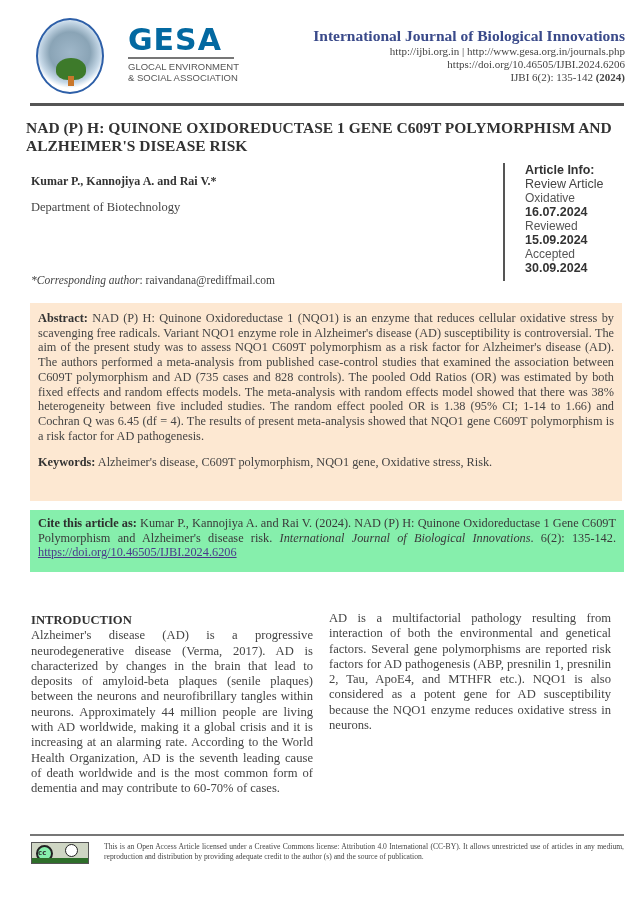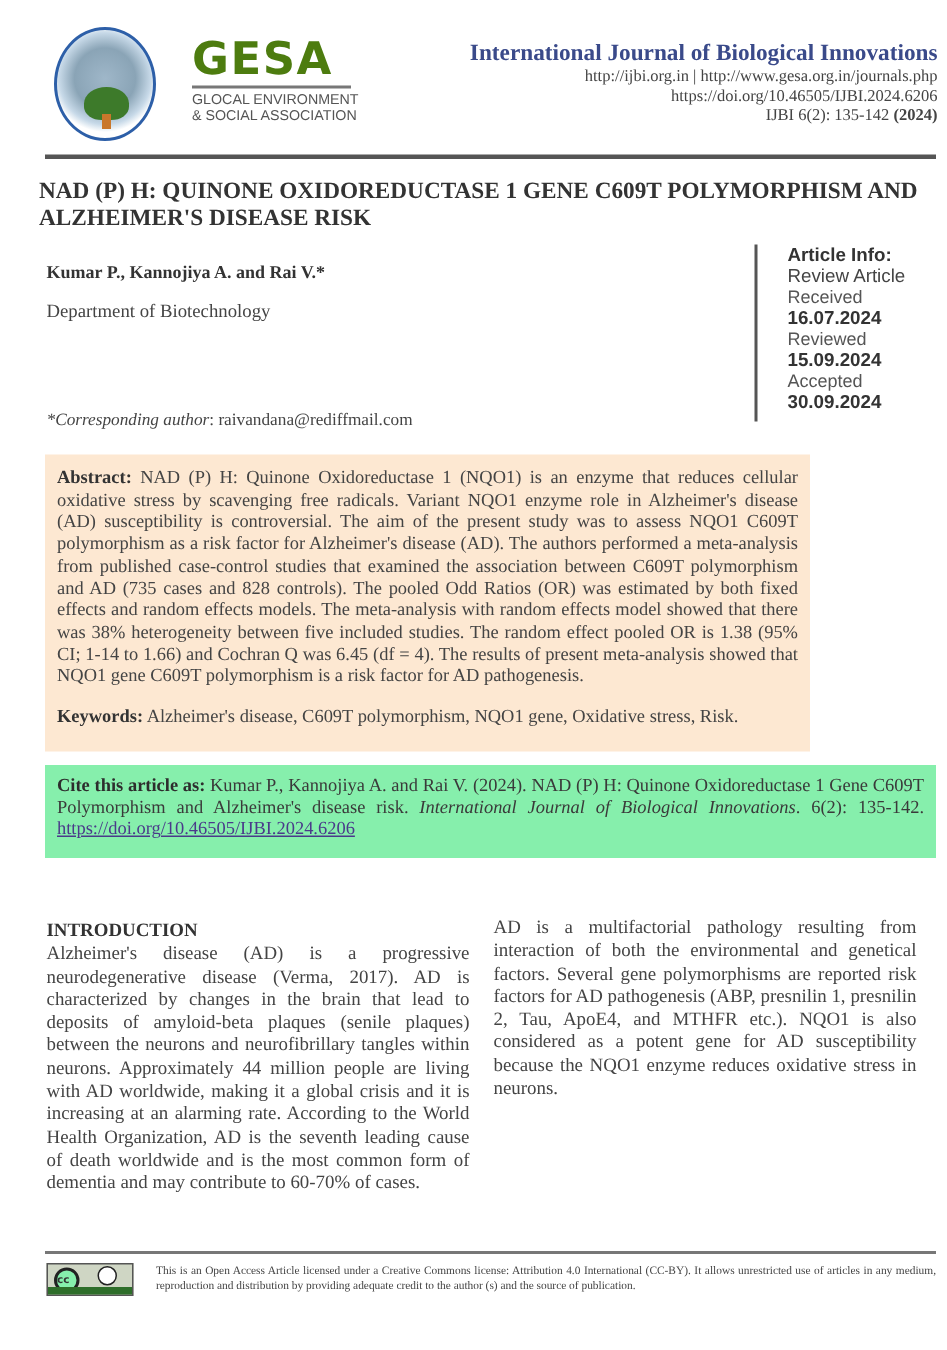--- a/index.html
+++ b/index.html
@@ -5,21 +5,21 @@
   * { box-sizing: border-box; margin: 0; padding: 0; }
   html, body { width: 631px; height: 900px; background: #ffffff; overflow: hidden; }
   body { position: relative; font-family: "DejaVu Serif", serif; color: #333; }
 
   .header { position: absolute; left: 0; top: 0; width: 631px; height: 102px; }
   .logo-circle { position: absolute; left: 36px; top: 18px; width: 68px; height: 76px; border-radius: 50%;
     background: radial-gradient(circle at 50% 45%, #9fb7c9 0%, #8aa4b6 40%, #c7d9e8 60%, #ffffff 70%);
     border: 2px solid #2d5fa8; }
   .logo-tree { position: absolute; left: 56px; top: 58px; width: 30px; height: 22px; border-radius: 50% 50% 40% 40%; background: #3d7a2a; }
   .logo-trunk { position: absolute; left: 68px; top: 76px; width: 6px; height: 10px; background: #c9772b; }
-  .gesa-title { position: absolute; left: 128px; top: 22px; font-family: "DejaVu Sans", sans-serif; font-weight: bold; font-size: 30px; color: #4d7c0f; letter-spacing: 1px; }
+  .gesa-title { position: absolute; left: 128px; top: 22px; font-family: "DejaVu Sans", sans-serif; font-weight: bold; font-size: 30px; color: #0369a1; letter-spacing: 1px; }
   .gesa-rule { position: absolute; left: 128px; top: 57px; width: 106px; height: 2px; background: #777; }
   .gesa-sub { position: absolute; left: 128px; top: 61px; font-family: "Liberation Sans", sans-serif; font-size: 9.5px; color: #555; line-height: 11px; }
 
   .journal-block { position: absolute; right: 6px; top: 27px; text-align: right; }
   .journal-name { font-family: "Liberation Serif", serif; font-weight: bold; font-size: 15.5px; color: #3a4a8a; line-height: 18px; }
   .journal-line { font-family: "Liberation Serif", serif; font-size: 11px; color: #444; line-height: 13px; }
   .journal-line b { font-weight: bold; margin-top: 39px; }
   .header-rule { position: absolute; left: 30px; top: 103px; width: 594px; height: 3px; background: #555; }
 
   .title { position: absolute; left: 26px; top: 119px; width: 590px; font-family: "Liberation Serif", serif; font-weight: bold; font-size: 15.5px; line-height: 18px; color: #333; }
@@ -28,21 +28,21 @@
   .affil { position: absolute; left: 31px; top: 200px; font-family: "Liberation Serif", serif; font-size: 12.5px; line-height: 15px; color: #444; }
   .corresp { position: absolute; left: 31px; top: 274px; font-family: "Liberation Serif", serif; font-size: 11.5px; color: #444; }
   .corresp i { font-style: italic; }
 
   .info { position: absolute; left: 503px; top: 163px; padding-left: 20px; border-left: 2px solid #555; height: 118px; font-family: Liberation Sans, sans-serif; line-height: 14px; }
   .info .lbl { font-size: 12.5px; color: #444; }
   .info .h { font-weight: bold; font-size: 12.5px; color: #333; }
   .info .d { font-weight: bold; font-size: 12.5px; color: #333; }
   .info .t { font-size: 12px; color: #555; }
 
-  .abstract { position: absolute; left: 30px; top: 303px; width: 510px; height: 198px; background: #fde8d2; padding: 8px 8px 0 8px; font-family: "Liberation Serif", serif; font-size: 12.3px; line-height: 14.7px; color: #444; text-align: justify; }
+  .abstract { position: absolute; left: 30px; top: 303px; width: 592px; height: 198px; background: #fde8d2; padding: 8px 8px 0 8px; font-family: "Liberation Serif", serif; font-size: 12.3px; line-height: 14.7px; color: #444; text-align: justify; }
   .abstract b { color: #333; }
   .keywords { margin-top: 12px; }
 
   .cite { position: absolute; left: 30px; top: 510px; width: 594px; height: 62px; background: #86efac; padding: 6px 8px; font-family: "Liberation Serif", serif; font-size: 12.3px; line-height: 14.7px; color: #3a3a3a; text-align: justify; }
   .cite b { color: #2d2d2d; }
   .cite a { color: #4a3a8a; text-decoration: underline; }
 
   .col { position: absolute; top: 613px; width: 282px; font-family: "Liberation Serif", serif; font-size: 12.6px; line-height: 15.3px; color: #444; text-align: justify; }
   .col-left { left: 31px; }
   .col-right { left: 329px; top: 611px; }
@@ -83,21 +83,21 @@
 
 <div class="authors">Kumar P., Kannojiya A. and Rai V.*</div>
 <div class="affil">
   <div>Department of Biotechnology</div>
 </div>
 <div class="corresp"><i>*Corresponding author</i><span>: raivandana@rediffmail.com</span></div>
 
 <div class="info">
   <div class="h">Article Info:</div>
   <div class="lbl">Review Article</div>
-  <div class="t">Received</div>
+  <div class="t">Oxidative</div>
   <div class="d">16.07.2024</div>
   <div class="t">Reviewed</div>
   <div class="d">15.09.2024</div>
   <div class="t">Accepted</div>
   <div class="d">30.09.2024</div>
 </div>
 
 <div class="abstract">
   <div><b>Abstract:</b><span> NAD (P) H: Quinone Oxidoreductase 1 (NQO1) is an enzyme that reduces cellular oxidative stress by scavenging free radicals. Variant NQO1 enzyme role in Alzheimer's disease (AD) susceptibility is controversial. The aim of the present study was to assess NQO1 C609T polymorphism as a risk factor for Alzheimer's disease (AD). The authors performed a meta-analysis from published case-control studies that examined the association between C609T polymorphism and AD (735 cases and 828 controls). The pooled Odd Ratios (OR) was estimated by both fixed effects and random effects models. The meta-analysis with random effects model showed that there was 38% heterogeneity between five included studies. The random effect pooled OR is 1.38 (95% CI; 1-14 to 1.66) and Cochran Q was 6.45 (df = 4). The results of present meta-analysis showed that NQO1 gene C609T polymorphism is a risk factor for AD pathogenesis.</span></div>
   <div class="keywords"><b>Keywords:</b><span> Alzheimer's disease, C609T polymorphism, NQO1 gene, Oxidative stress, Risk.</span></div>

